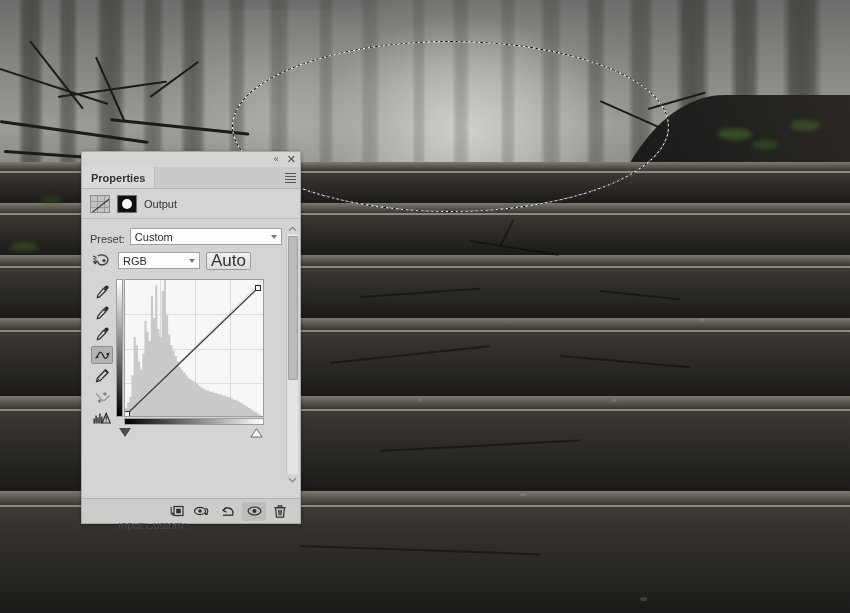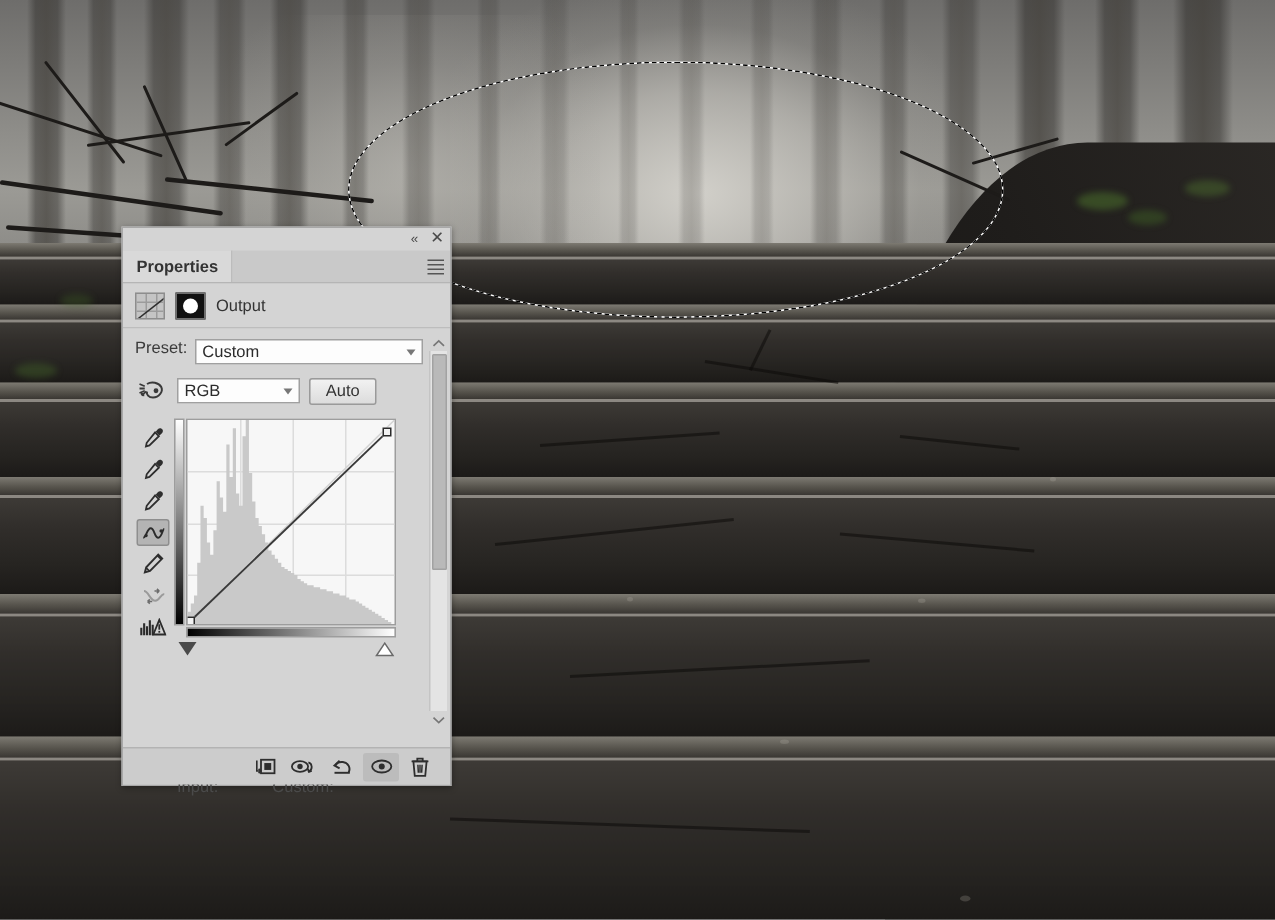--- a/index.html
+++ b/index.html
@@ -211,21 +211,21 @@
   
   .panel-body {
     position: relative;
     height: 270px;
     background: #d4d4d4;
     padding: 7px 0 0 0;
   }
 
   
   .row-preset {
-    display: flex; align-items: flex-start; gap: 5px;
+    display: flex; align-items: flex-end; gap: 5px;
     padding: 0 18px 0 8px;
     height: 19px;
   }
   .lbl { font-size: 11px; color: #3b3b3b; }
   .combo {
     flex: 1;
     height: 17px;
     background: #fdfdfd;
     border: 1px solid #a0a0a0;
     display: flex; align-items: center;
@@ -252,21 +252,21 @@
     width: 22px; height: 18px;
     display: flex; align-items: center; justify-content: center;
     cursor: pointer;
   }
   .combo.channel { flex: 0 0 82px; }
   .btn-auto {
     width: 45px; height: 18px;
     background: linear-gradient(to bottom,#f2f2f2,#dcdcdc);
     border: 1px solid #9a9a9a;
     border-radius: 2px;
-    font-size: 11px; color: #333;
+    font-size: 17px; color: #333;
     display: flex; align-items: center; justify-content: center;
     cursor: pointer;
   }
 
   
   .graph-wrap {
     position: relative;
     margin: 9px 0 0 0;
     padding-left: 8px;
     display: flex;
@@ -341,21 +341,21 @@
     cursor: pointer;
   }
   .tri-black {
     border-bottom: 9px solid #4a4a4a;
     transform: rotate(180deg);
   }
 
   .io-row {
     position: absolute;
     left: 36px; top: 300px;
-    display: flex; gap: 36px;
+    display: flex; 
     font-size: 11px; color: #4a4a4a;
   }
 
   
   .vscroll {
     position: absolute; right: 2px; top: 4px;
     width: 12px; height: 262px;
     background: #d4d4d4;
     display: flex; flex-direction: column; align-items: center;
   }

